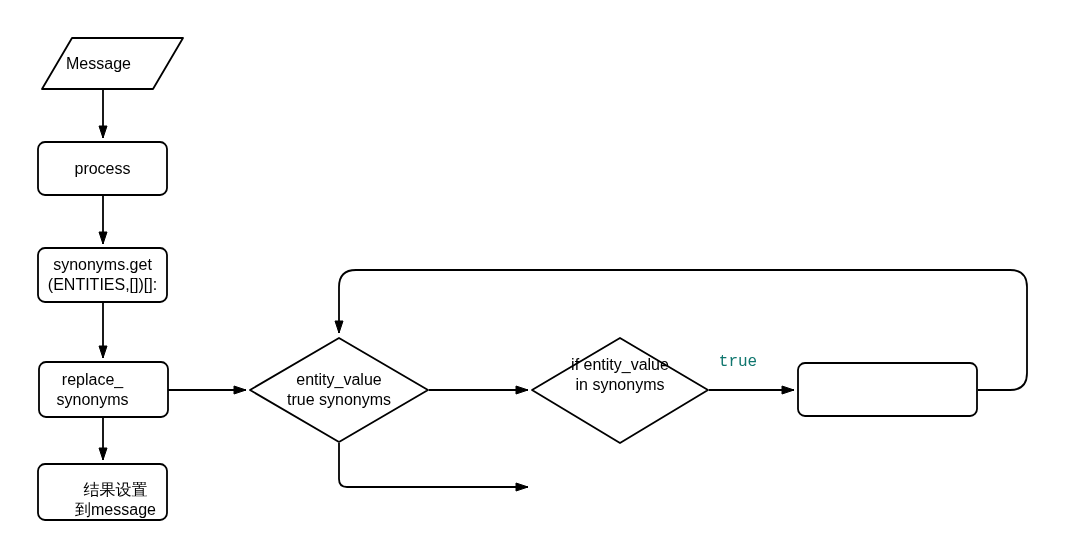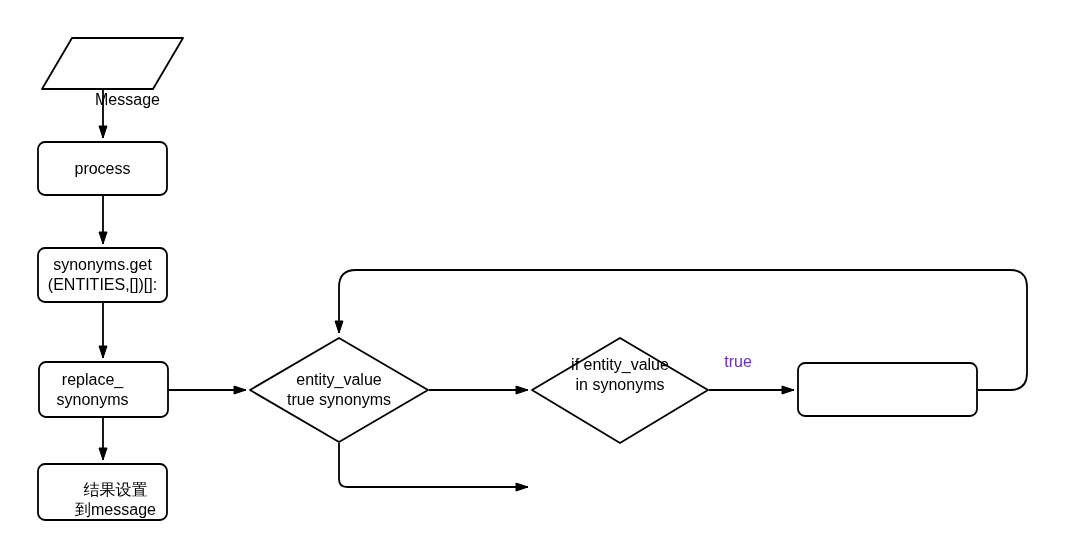--- a/index.html
+++ b/index.html
@@ -33,22 +33,23 @@
     line-height: 1.22;
     color: #000000;
     pointer-events: none;
   }
   .edge-label {
     position: absolute;
     display: flex;
     align-items: center;
     justify-content: center;
     font-size: 16px;
-    color: #6d28d9;
+    color: #0f766e;
     pointer-events: none;
+    font-family: Liberation Mono, monospace;
   }
   .shape {
     fill: #ffffff;
     stroke: #000000;
     stroke-width: 1.8;
     stroke-linejoin: round;
   }
   .edge {
     fill: none;
     stroke: #000000;
@@ -81,21 +82,21 @@
     <path class="shape" d="M72,38 L183,38 L153,89 L42,89 Z"></path>
     <rect class="shape" x="38" y="142" width="129" height="53" rx="7"></rect>
     <rect class="shape" x="38" y="248" width="129" height="54" rx="7"></rect>
     <rect class="shape" x="39" y="362" width="129" height="55" rx="7"></rect>
     <rect class="shape" x="38" y="464" width="129" height="56" rx="7"></rect>
     <path class="shape" d="M339,338 L428,390 L339,442 L250,390 Z"></path>
     <path class="shape" d="M620,338 L708,390 L620,443 L532,390 Z"></path>
     <rect class="shape" x="798" y="363" width="179" height="53" rx="7"></rect>
   </svg>
 
-  <div class="node-label" style="left:57px; top:38px; width:141px; height:51px;margin-top:36px;">Message</div>
+  <div class="node-label" style="left:28px; top:38px; width:141px; height:51px;">Message</div>
 
   <div class="node-label" style="left:38px; top:142px; width:129px; height:53px;">process</div>
 
   <div class="node-label" style="left:34px; top:248px; width:137px; height:54px;">synonyms.get
 (ENTITIES,[])[]:</div>
 
   <div class="node-label" style="left:39px; top:362px; width:107px; height:55px;">replace_
 synonyms</div>
 
   <div class="node-label" style="left:38px; top:472px; width:155px; height:56px;">结果设置

